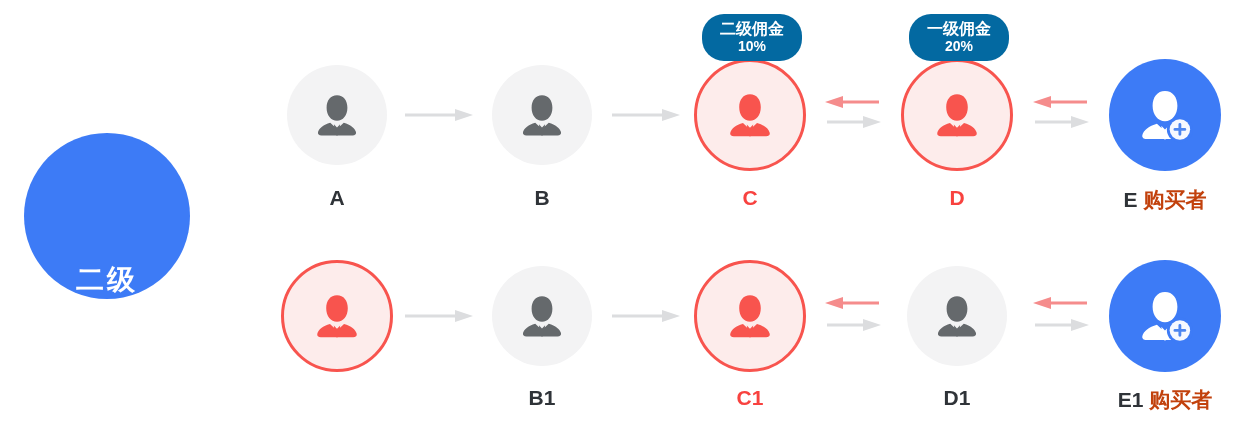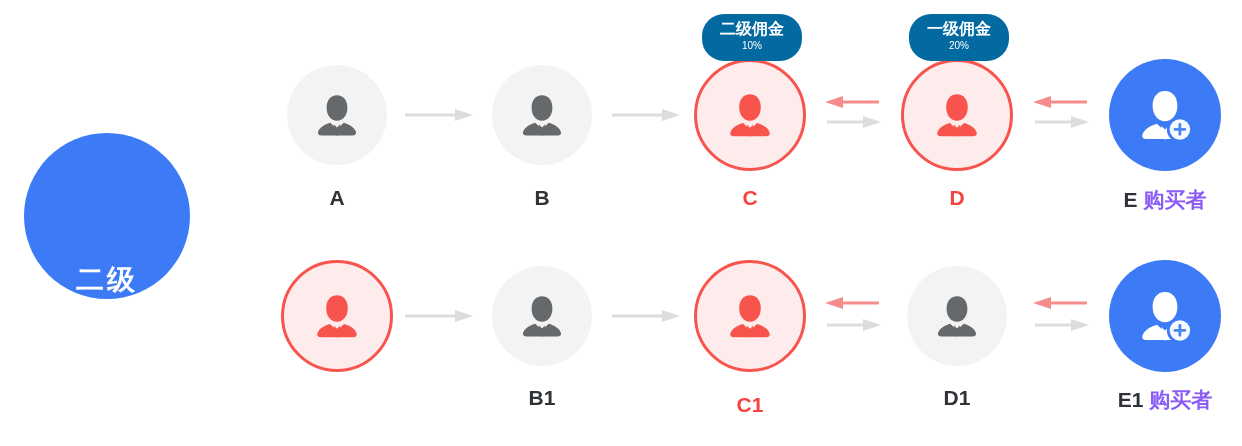--- a/index.html
+++ b/index.html
@@ -25,26 +25,26 @@
   .icon-52{width:52px;height:52px;}
   .icon-54{width:54px;height:54px;}
   .icon-62{width:62px;height:62px;transform:translate(3px,3px);}
 
   
   .badge{
     width:96px;border-radius:22px;background:#0369a1;color:#fff;text-align:center;
     padding:5px 2px 7px 2px;z-index:3;
   }
   .badge .t{font-size:16px;font-weight:bold;line-height:19px;}
-  .badge .v{font-size:10px;font-weight:normal;line-height:16px;}
+  .badge .v{font-size:14px;font-weight:bold;line-height:16px;}
 
   
   .label{width:160px;text-align:center;font-size:21px;font-weight:bold;color:#2f3338;}
   .label .red{color:#f8423f;}
-  .label .buyer{color:#8b5cf6;margin-left:6px;}
+  .label .buyer{color:#c2410c;margin-left:6px;}
 
   
   .arrow svg{display:block;}
   .arrow-gray{color:#dcdddf;}
   .arrow-red{color:#f58c8c;}
 </style>
 </head>
 <body>
 
 <svg width="0" height="0" style="position:absolute">
@@ -204,17 +204,17 @@
         <use href="#arr-l-56"></use>
       </svg>
     </div>
   <div class="abs arrow arrow-gray" style="left:1033px;top:318px;">
       <svg width="56" height="14">
         <use href="#arr-r-56"></use>
       </svg>
     </div>
 
   <div class="abs label" style="left:462px;top:386px;"><span>B1</span></div>
-  <div class="abs label" style="left:670px;top:386px;margin-top:7px;"><span class="red">C1</span></div>
+  <div class="abs label" style="left:670px;top:386px;"><span class="red">C1</span></div>
   <div class="abs label" style="left:877px;top:386px;"><span>D1</span></div>
   <div class="abs label" style="left:1085px;top:386px;"><span>E1</span><span class="buyer">购买者</span></div>
 
 </div>
 
 </body></html>

